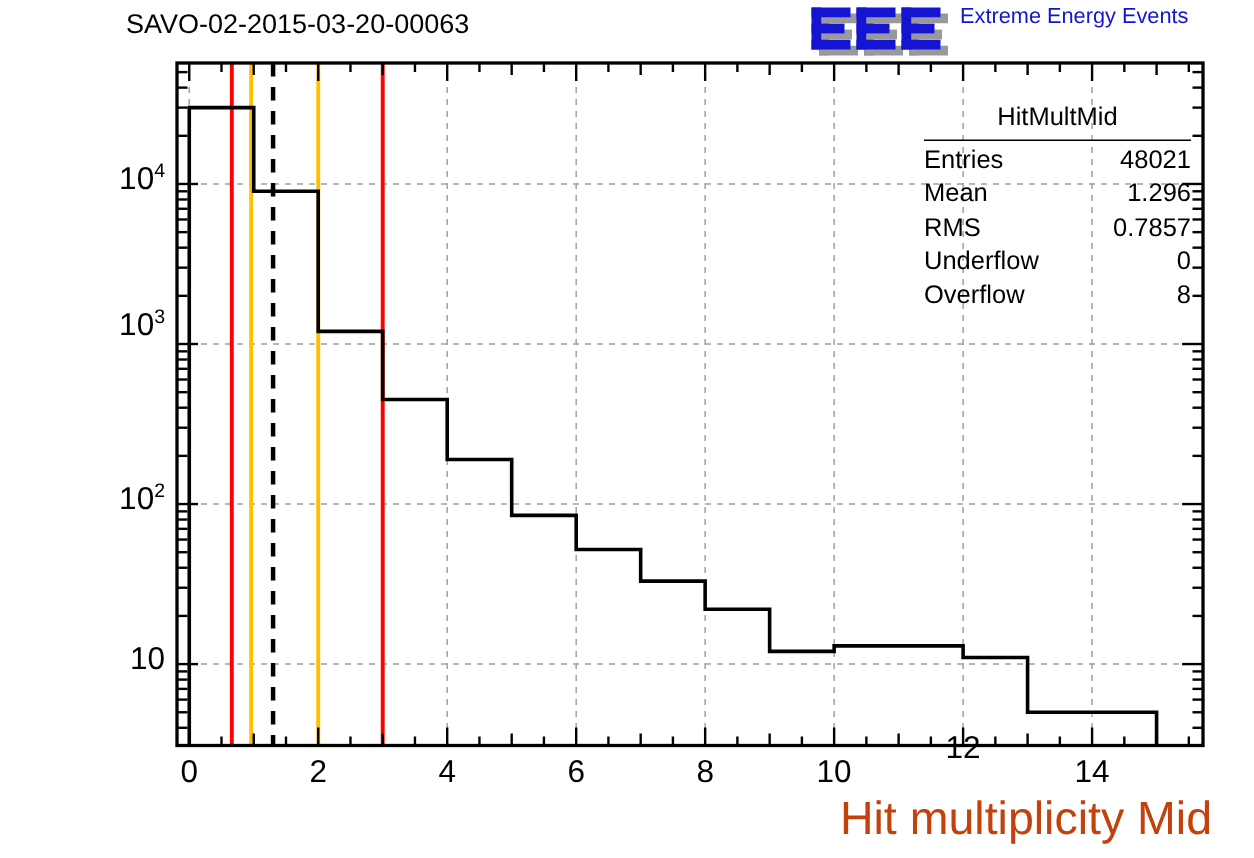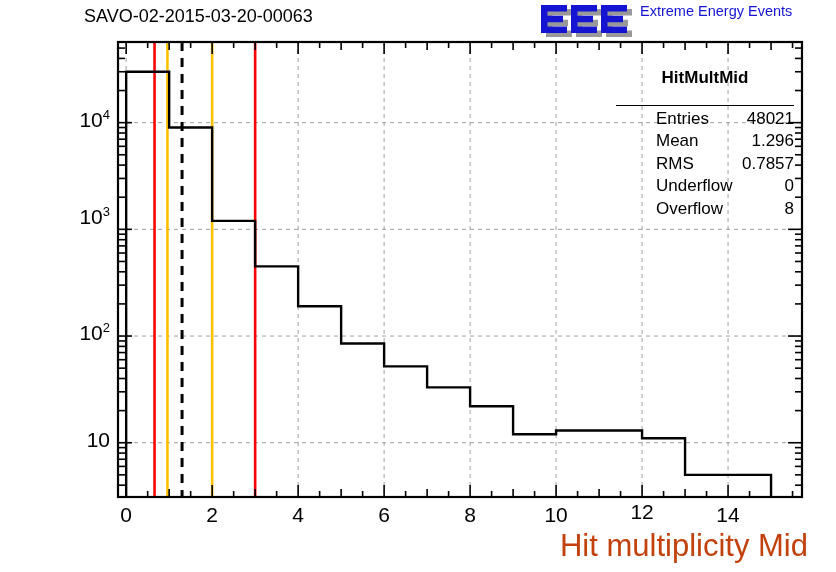--- a/index.html
+++ b/index.html
@@ -57,33 +57,32 @@
   .stats-box {
     position: absolute;
     left: 612px;
     top: 68px;
     width: 186px;
     color: #000;
     font-size: 17px;
   }
   .stats-name {
     text-align: center;
-    padding-bottom: 17px;
+    padding-bottom: 5px;
     border-bottom: 1.5px solid #000;
     margin: 0 4px 2px 4px;
-    font-weight: bold;
   }
   .stats-row {
     display: flex;
     justify-content: space-between;
     padding: 0 4px;
     line-height: 1.32;
     white-space: nowrap;
   }
-  .stats-row .lbl { text-align: center; margin-left: 40px; }
+  .stats-row .lbl { text-align: center; }
   .stats-row .val { text-align: center; }
   .ytick-label {
     position: absolute;
     font-size: 21px;
     color: #000;
     white-space: nowrap;
     margin-left: 14px;
   }
   .ytick-label sup {
     font-size: 13px;
@@ -350,15 +349,15 @@
     <div class="ytick-label" style="right: 726px; top: 205px;">10<sup>3</sup></div>
     <div class="ytick-label" style="right: 726px; top: 107.648px;">10<sup>4</sup></div>
   </div>
 <div id="xtick-labels">
     <div class="xtick-label" style="left: 96.1684px; width: 60px; top: 503px;">0</div>
     <div class="xtick-label" style="left: 182.152px; width: 60px; top: 503px;">2</div>
     <div class="xtick-label" style="left: 268.136px; width: 60px; top: 503px;">4</div>
     <div class="xtick-label" style="left: 354.119px; width: 60px; top: 503px;">6</div>
     <div class="xtick-label" style="left: 440.103px; width: 60px; top: 503px;">8</div>
     <div class="xtick-label" style="left: 526.087px; width: 60px; top: 503px;">10</div>
-    <div class="xtick-label" style="left: 612.07px; width: 60px; top: 500px;">12</div>
+    <div class="xtick-label" style="left: 612.07px; width: 60px; top: 487px;">12</div>
     <div class="xtick-label" style="left: 698.054px; width: 60px; top: 503px;">14</div>
   </div>
 
 </body></html>

